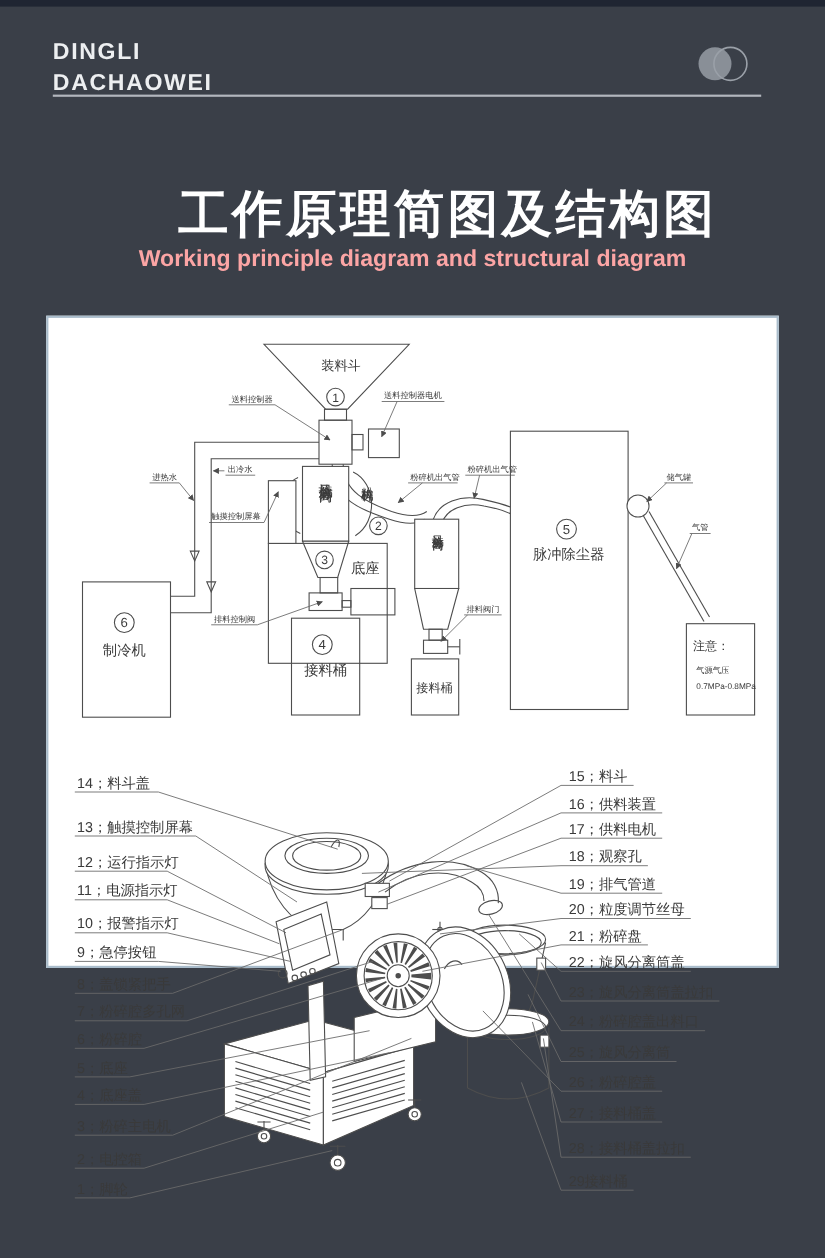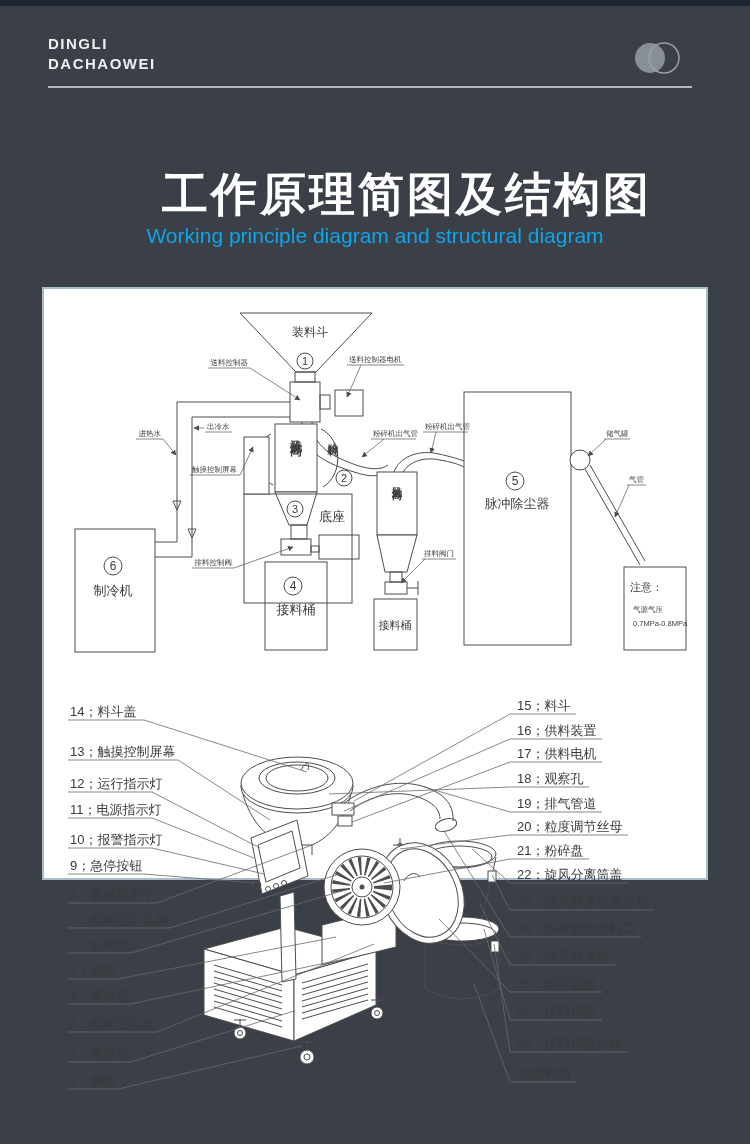--- a/index.html
+++ b/index.html
@@ -1,22 +1,22 @@
 <!DOCTYPE html>
 <html><head>
 <meta charset="utf-8">
 <style>
   html,body{margin:0;padding:0;}
   body{width:750px;height:1144px;background:#3a3f48;font-family:"Liberation Sans",sans-serif;position:relative;overflow:hidden;}
   .top-strip{position:absolute;top:0;left:0;right:0;height:6px;background:#1f2532;}
-  .brand{position:absolute;left:48px;top:34px;color:#edeff1;font-size:15px;font-weight:bold;letter-spacing:1.5px;line-height:1.35;}
+  .brand{position:absolute;left:48px;top:34px;color:#edeff1;font-size:21px;font-weight:bold;letter-spacing:1.5px;line-height:1.35;}
   .logo{position:absolute;right:66px;top:40px;width:52px;height:36px;}
   .divider{position:absolute;left:48px;top:86px;width:644px;border-top:2px solid #b2b6bd;}
   .title-zh{position:absolute;left:0;top:164px;width:100%;text-align:center;color:#ffffff;font-size:46px;font-weight:bold;letter-spacing:3px;padding-left:32px;}
-  .title-en{position:absolute;left:0;top:224px;width:100%;text-align:center;color:#0ea5e9;font-size:21px;}
+  .title-en{position:absolute;left:0;top:224px;width:100%;text-align:center;color:#fca5a5;font-size:21px;font-weight:bold;}
   .card{position:absolute;left:42px;top:287px;width:666px;height:593px;background:#ffffff;border:2px solid #a9bccb;box-sizing:border-box;}
   svg text{fill:#3a3a3a;}
   .ln{stroke:#4d4d4d;stroke-width:1;fill:none;}
   .fw{stroke:#4d4d4d;stroke-width:1;fill:#ffffff;}
   .ld{stroke:#6a6a6a;stroke-width:0.8;fill:none;}
   .t7{font-size:7.5px;}
   .t11{font-size:11px;}
   .t12{font-size:12px;}
   .t13{font-size:13px;}
   .list{font-size:13px;}

